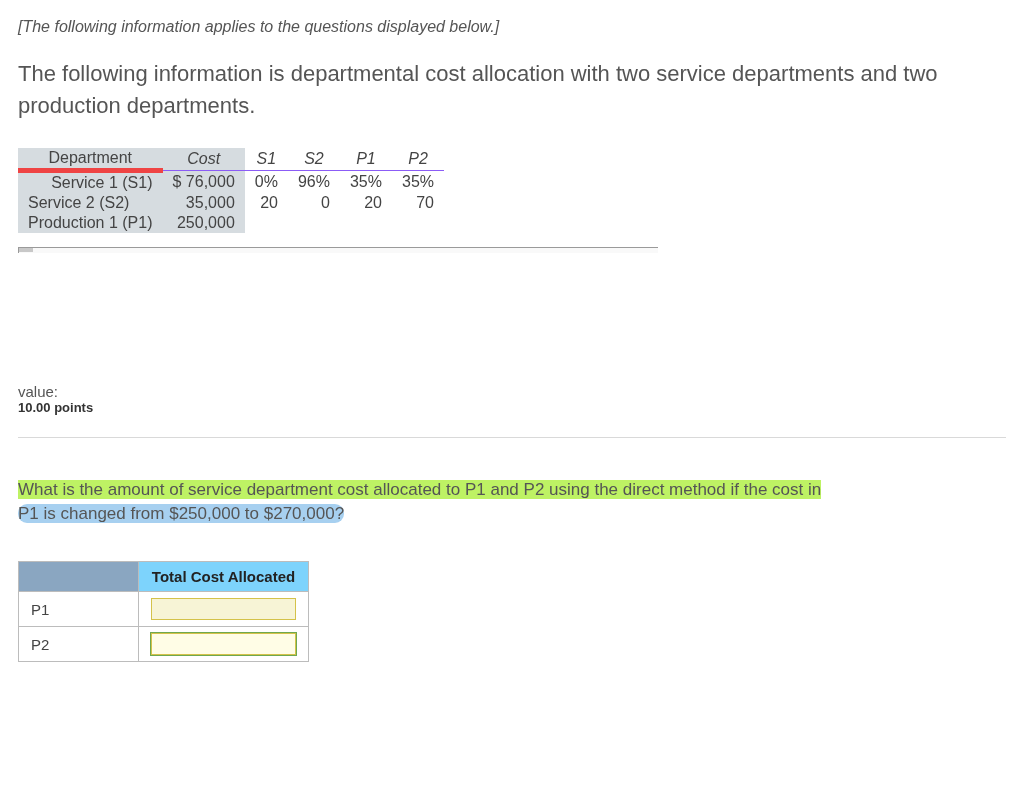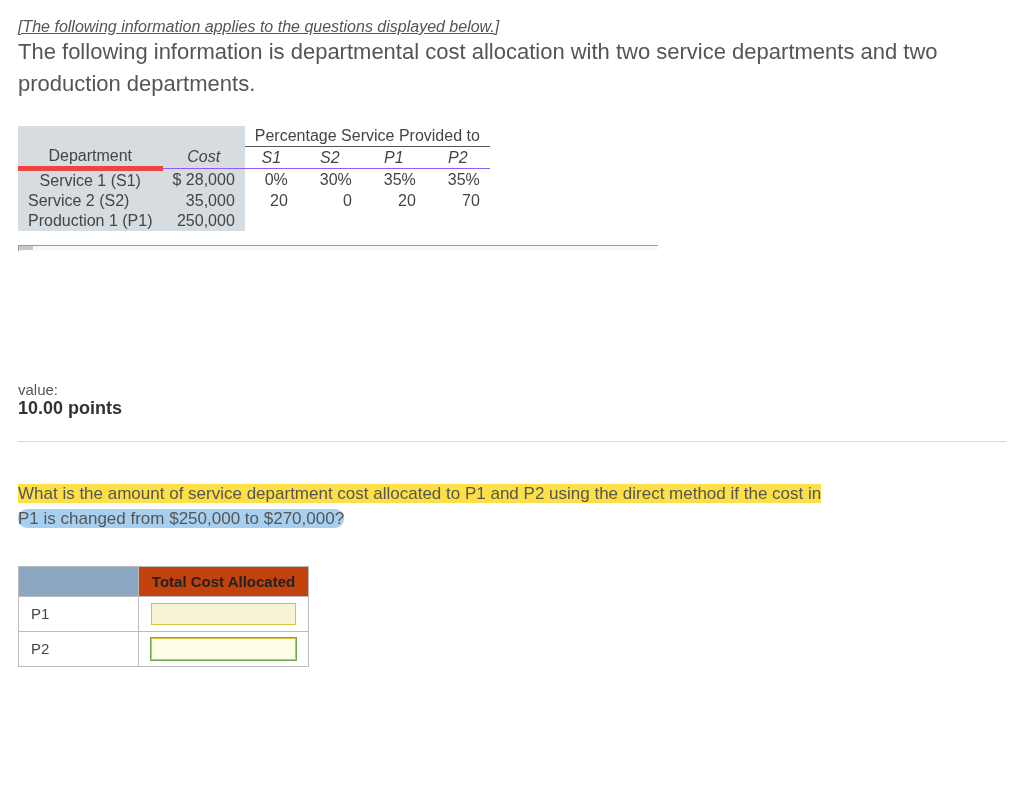--- a/index.html
+++ b/index.html
@@ -8,21 +8,21 @@
       padding: 18px 18px 18px 18px;
       font-family: Arial, Helvetica, sans-serif;
       font-size: 16px;
       color: #555;
       background: #fff;
       width: 1024px;
     }
     .intro-italic {
       font-style: italic;
       color: #555;
-      text-decoration: underline;
+      margin-bottom: 22px;
     }
     .intro-text {
       color: #555;
       line-height: 1.45;
       margin-bottom: 26px;
       font-size: 22px;
     }
     
     .alloc-wrap {
       display: inline-block;
@@ -68,43 +68,43 @@
       background: #c8c8c8;
     }
 
     .value-block {
       margin-top: 130px;
       border-bottom: 1px solid #d9d9d9;
       padding-bottom: 22px;
       margin-bottom: 40px;
     }
     .value-label { color: #555; font-size: 15px; }
-    .value-points { font-weight: bold; color: #333; font-size: 18px; }
+    .value-points { font-weight: bold; color: #333; font-size: 13px; }
 
     .question {
       color: #555;
       font-size: 17px;
       line-height: 1.45;
       margin-bottom: 34px;
     }
-    .question .hl { background: #fde047; }
+    .question .hl { background: #bef264; }
     .question .hl2 { background: #a7d0f0; border-radius: 9px; }
 
     
     table.answer {
       border-collapse: collapse;
     }
     table.answer td, table.answer th {
       border: 1px solid #bcbcbc;
       padding: 6px 12px;
       font-size: 15px;
       color: #444;
     }
     table.answer th {
-      background: #c2410c;
+      background: #7dd3fc;
       color: #222;
       font-weight: bold;
       text-align: center;
     }
     table.answer .corner {
       background: #8aa6c1;
       width: 120px;
     }
     table.answer .row-label {
       background: #fff;
@@ -133,38 +133,33 @@
 
 
 
 <div class="intro-italic">[The following information applies to the questions displayed below.]</div>
 
 <div class="intro-text">The following information is departmental cost allocation with two service departments and two production departments.</div>
 
 <div class="alloc-wrap">
 <table class="alloc">
   <tbody>
-        <tr>
-    <td class="shaded"></td>
-    <td class="shaded"></td>
-    <td class="hdr-top" colspan="4">Percentage Service Provided to</td>
-  </tr>
   <tr>
     <td class="shaded dept-col">Department</td>
     <td class="shaded col-hdr cost-col" style="text-align:center">Cost</td>
     <td class="col-hdr">S1</td>
     <td class="col-hdr">S2</td>
     <td class="col-hdr">P1</td>
     <td class="col-hdr">P2</td>
   </tr>
   <tr>
-    <td class="shaded" style="text-align:center">Service 1 (S1)</td>
-    <td class="shaded cost-col">$ 28,000</td>
+    <td class="shaded" style="text-align:right">Service 1 (S1)</td>
+    <td class="shaded cost-col">$ 76,000</td>
     <td class="pct">0%</td>
-    <td class="pct">30%</td>
+    <td class="pct">96%</td>
     <td class="pct">35%</td>
     <td class="pct">35%</td>
   </tr>
   <tr>
     <td class="shaded" style="text-align:left">Service 2 (S2)</td>
     <td class="shaded cost-col">35,000</td>
     <td class="pct">20</td>
     <td class="pct">0</td>
     <td class="pct">20</td>
     <td class="pct">70</td>

